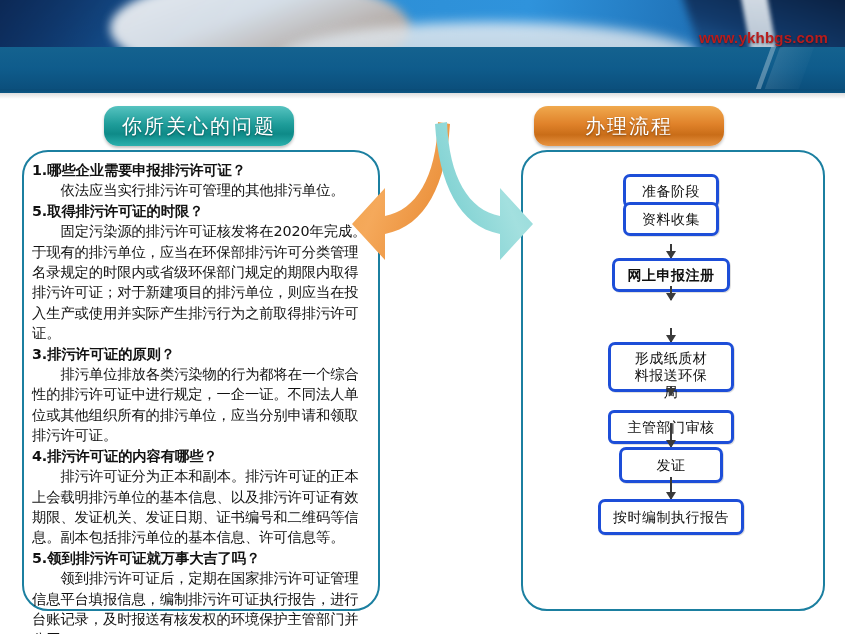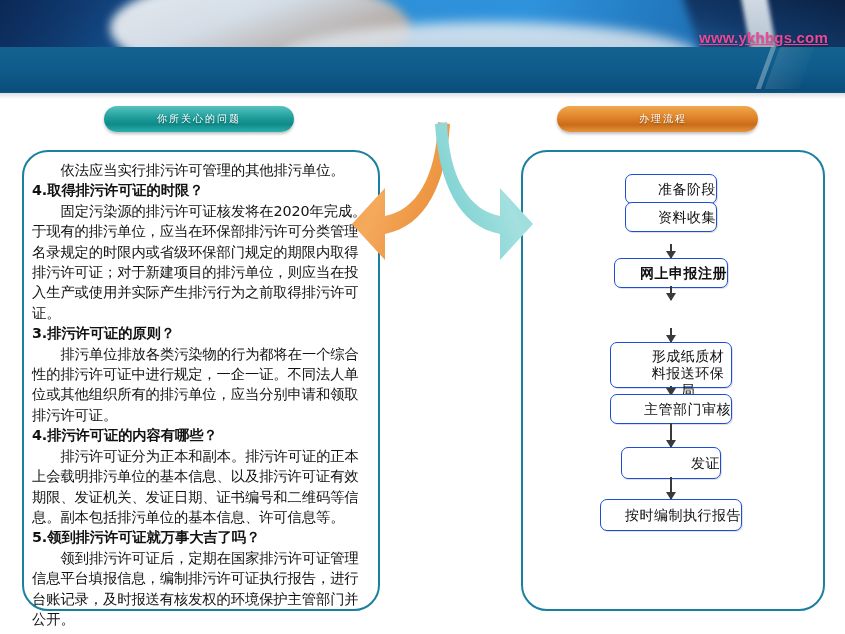--- a/index.html
+++ b/index.html
@@ -35,25 +35,24 @@
     background:linear-gradient(200deg,#0a1f3f 10%,#123a6b 55%,#2a79c0 100%);
     transform:skewX(18deg);filter:blur(4px);
   }
   .banner .photo-e{
     position:absolute;right:70px;top:-14px;width:26px;height:110px;
     background:linear-gradient(180deg,#eef3f8,#aab9c8);
     transform:skewX(16deg) rotate(6deg);filter:blur(2px);opacity:.9;
   }
   .site-url{
     position:absolute;right:17px;top:29px;
-    color:#ec4899;font-size:15px;font-weight:bold;letter-spacing:.2px;
+    color:#b91c1c;font-size:15px;font-weight:bold;letter-spacing:.2px;
     text-shadow:0 1px 2px rgba(0,0,0,.45);
     font-family:"Liberation Sans","DejaVu Sans",sans-serif;
     z-index:6;
-    text-decoration:underline;
   }
 
   
   .titlebar{
     position:absolute;left:0;top:47px;width:845px;height:42px;
     background:linear-gradient(180deg,#14628f 0%,#0f5c8c 50%,#0b4f7c 100%);
     overflow:hidden;
   }
   .titlebar .slash1{
     position:absolute;right:78px;top:-10px;width:5px;height:70px;
@@ -74,35 +73,34 @@
     position:absolute;left:0;top:89px;width:845px;height:4px;
     background:linear-gradient(180deg,#0a4b76,#0d5784);
   }
   .titlebar-shadow{
     position:absolute;left:0;top:93px;width:845px;height:6px;
     background:linear-gradient(180deg,rgba(0,0,0,.13),rgba(0,0,0,0));
   }
 
   
   .pill{
-    position:absolute;height:26px;border-radius:14px;
+    position:absolute;height:40px;border-radius:14px;
     display:flex;align-items:center;justify-content:center;
-    color:#ffffff;font-size:10px;letter-spacing:2px;
+    color:#ffffff;font-size:20px;letter-spacing:2px;
     font-family:"DejaVu Sans","Liberation Sans",sans-serif;
     text-shadow:0 1px 2px rgba(0,0,0,.4);
     box-shadow:0 2px 3px rgba(0,0,0,.25);
   }
   .pill-left{
     left:104px;top:106px;width:190px;
     background:linear-gradient(180deg,#56c3c0 0%,#1f9d9a 45%,#0e8a88 70%,#2bb0ad 100%);
   }
   .pill-right{
-    left:557px;top:106px;width:190px;
+    left:534px;top:106px;width:190px;
     background:linear-gradient(180deg,#f0a94e 0%,#e0822a 45%,#c96d18 72%,#e89340 100%);
-    padding-left:11px;
   }
 
   
   .card{
     position:absolute;border:2px solid #1b7fa0;border-radius:26px;background:#ffffff;
   }
   .card-left{left:22px;top:150px;width:354px;height:457px;}
   .card-right{left:521px;top:150px;width:300px;height:457px;}
 
   
@@ -115,22 +113,22 @@
   .qa .q{font-weight:bold;display:block;}
   .qa .a{display:block;text-indent:2em;}
 
   
   .arrows{position:absolute;left:350px;top:118px;width:185px;height:165px;}
 
   
   .flow{position:absolute;left:521px;top:150px;width:300px;height:457px;}
   .node{
     position:absolute;left:50%;transform:translateX(-50%);
-    border:1px solid #1d4ed8;border-radius:7px;background:#ffffff;
-    display:flex;align-items:center;justify-content:flex-end;text-align:center;
+    border:3px solid #1d4ed8;border-radius:7px;background:#ffffff;
+    display:flex;align-items:center;justify-content:center;text-align:center;
     font-family:"DejaVu Sans","Liberation Sans",sans-serif;
     color:#101010;font-size:14px;line-height:17px;letter-spacing:.5px;
     box-shadow:1px 1px 0 rgba(0,0,0,.12);
   }
   .conn{
     position:absolute;left:50%;transform:translateX(-50%);width:2px;background:#3a3a3a;
   }
   .conn:after{
     content:"";position:absolute;left:-4px;bottom:-1px;
     width:0;height:0;border-left:5px solid transparent;border-right:5px solid transparent;
@@ -162,22 +160,23 @@
     <span>你所关心的问题</span>
   </div>
   <div class="pill pill-right">
     <span>办理流程</span>
   </div>
 
   <div class="card card-left"></div>
   <div class="card card-right"></div>
 
   <div class="qa" id="faq-block">
+      <span class="q">1.哪些企业需要申报排污许可证？</span>
       <span class="a">依法应当实行排污许可管理的其他排污单位。</span>
-      <span class="q">4.取得排污许可证的时限？</span>
+      <span class="q">5.取得排污许可证的时限？</span>
       <span class="a">固定污染源的排污许可证核发将在2020年完成。于现有的排污单位，应当在环保部排污许可分类管理名录规定的时限内或省级环保部门规定的期限内取得排污许可证；对于新建项目的排污单位，则应当在投入生产或使用并实际产生排污行为之前取得排污许可证。</span>
       <span class="q">3.排污许可证的原则？</span>
       <span class="a">排污单位排放各类污染物的行为都将在一个综合性的排污许可证中进行规定，一企一证。不同法人单位或其他组织所有的排污单位，应当分别申请和领取排污许可证。</span>
       <span class="q">4.排污许可证的内容有哪些？</span>
       <span class="a">排污许可证分为正本和副本。排污许可证的正本上会载明排污单位的基本信息、以及排污许可证有效期限、发证机关、发证日期、证书编号和二维码等信息。副本包括排污单位的基本信息、许可信息等。</span>
       <span class="q">5.领到排污许可证就万事大吉了吗？</span>
       <span class="a">领到排污许可证后，定期在国家排污许可证管理信息平台填报信息，编制排污许可证执行报告，进行台账记录，及时报送有核发权的环境保护主管部门并公开。</span>
     </div>
 
   <div class="arrows">
@@ -216,21 +215,21 @@
       <div class="conn" style="top: 94px; height: 14px;"></div>
       <div class="node" style="top: 108px; height: 28px; width: 112px; font-weight: bold;">
         <span>网上申报注册</span>
       </div>
       <div class="conn" style="top: 136px; height: 14px;"></div>
       <div class="conn" style="top: 178px; height: 14px;"></div>
       <div class="node" style="top: 192px; height: 44px; width: 120px;">
         <span style="width: 86px; margin-top: 16px;">形成纸质材料报送环保局</span>
       </div>
       <div class="conn" style="top: 236px; height: 9px;"></div>
-      <div class="node" style="top: 244px; height: 28px; width: 120px;">
+      <div class="node" style="top: 260px; height: 28px; width: 120px; border-radius: 6px;">
         <span>主管部门审核</span>
       </div>
       <div class="conn" style="top: 273px; height: 24px;"></div>
       <div class="node" style="top: 297px; height: 30px; width: 98px;">
         <span>发证</span>
       </div>
       <div class="conn" style="top: 327px; height: 22px;"></div>
       <div class="node" style="top: 349px; height: 30px; width: 140px;">
         <span>按时编制执行报告</span>
       </div>

